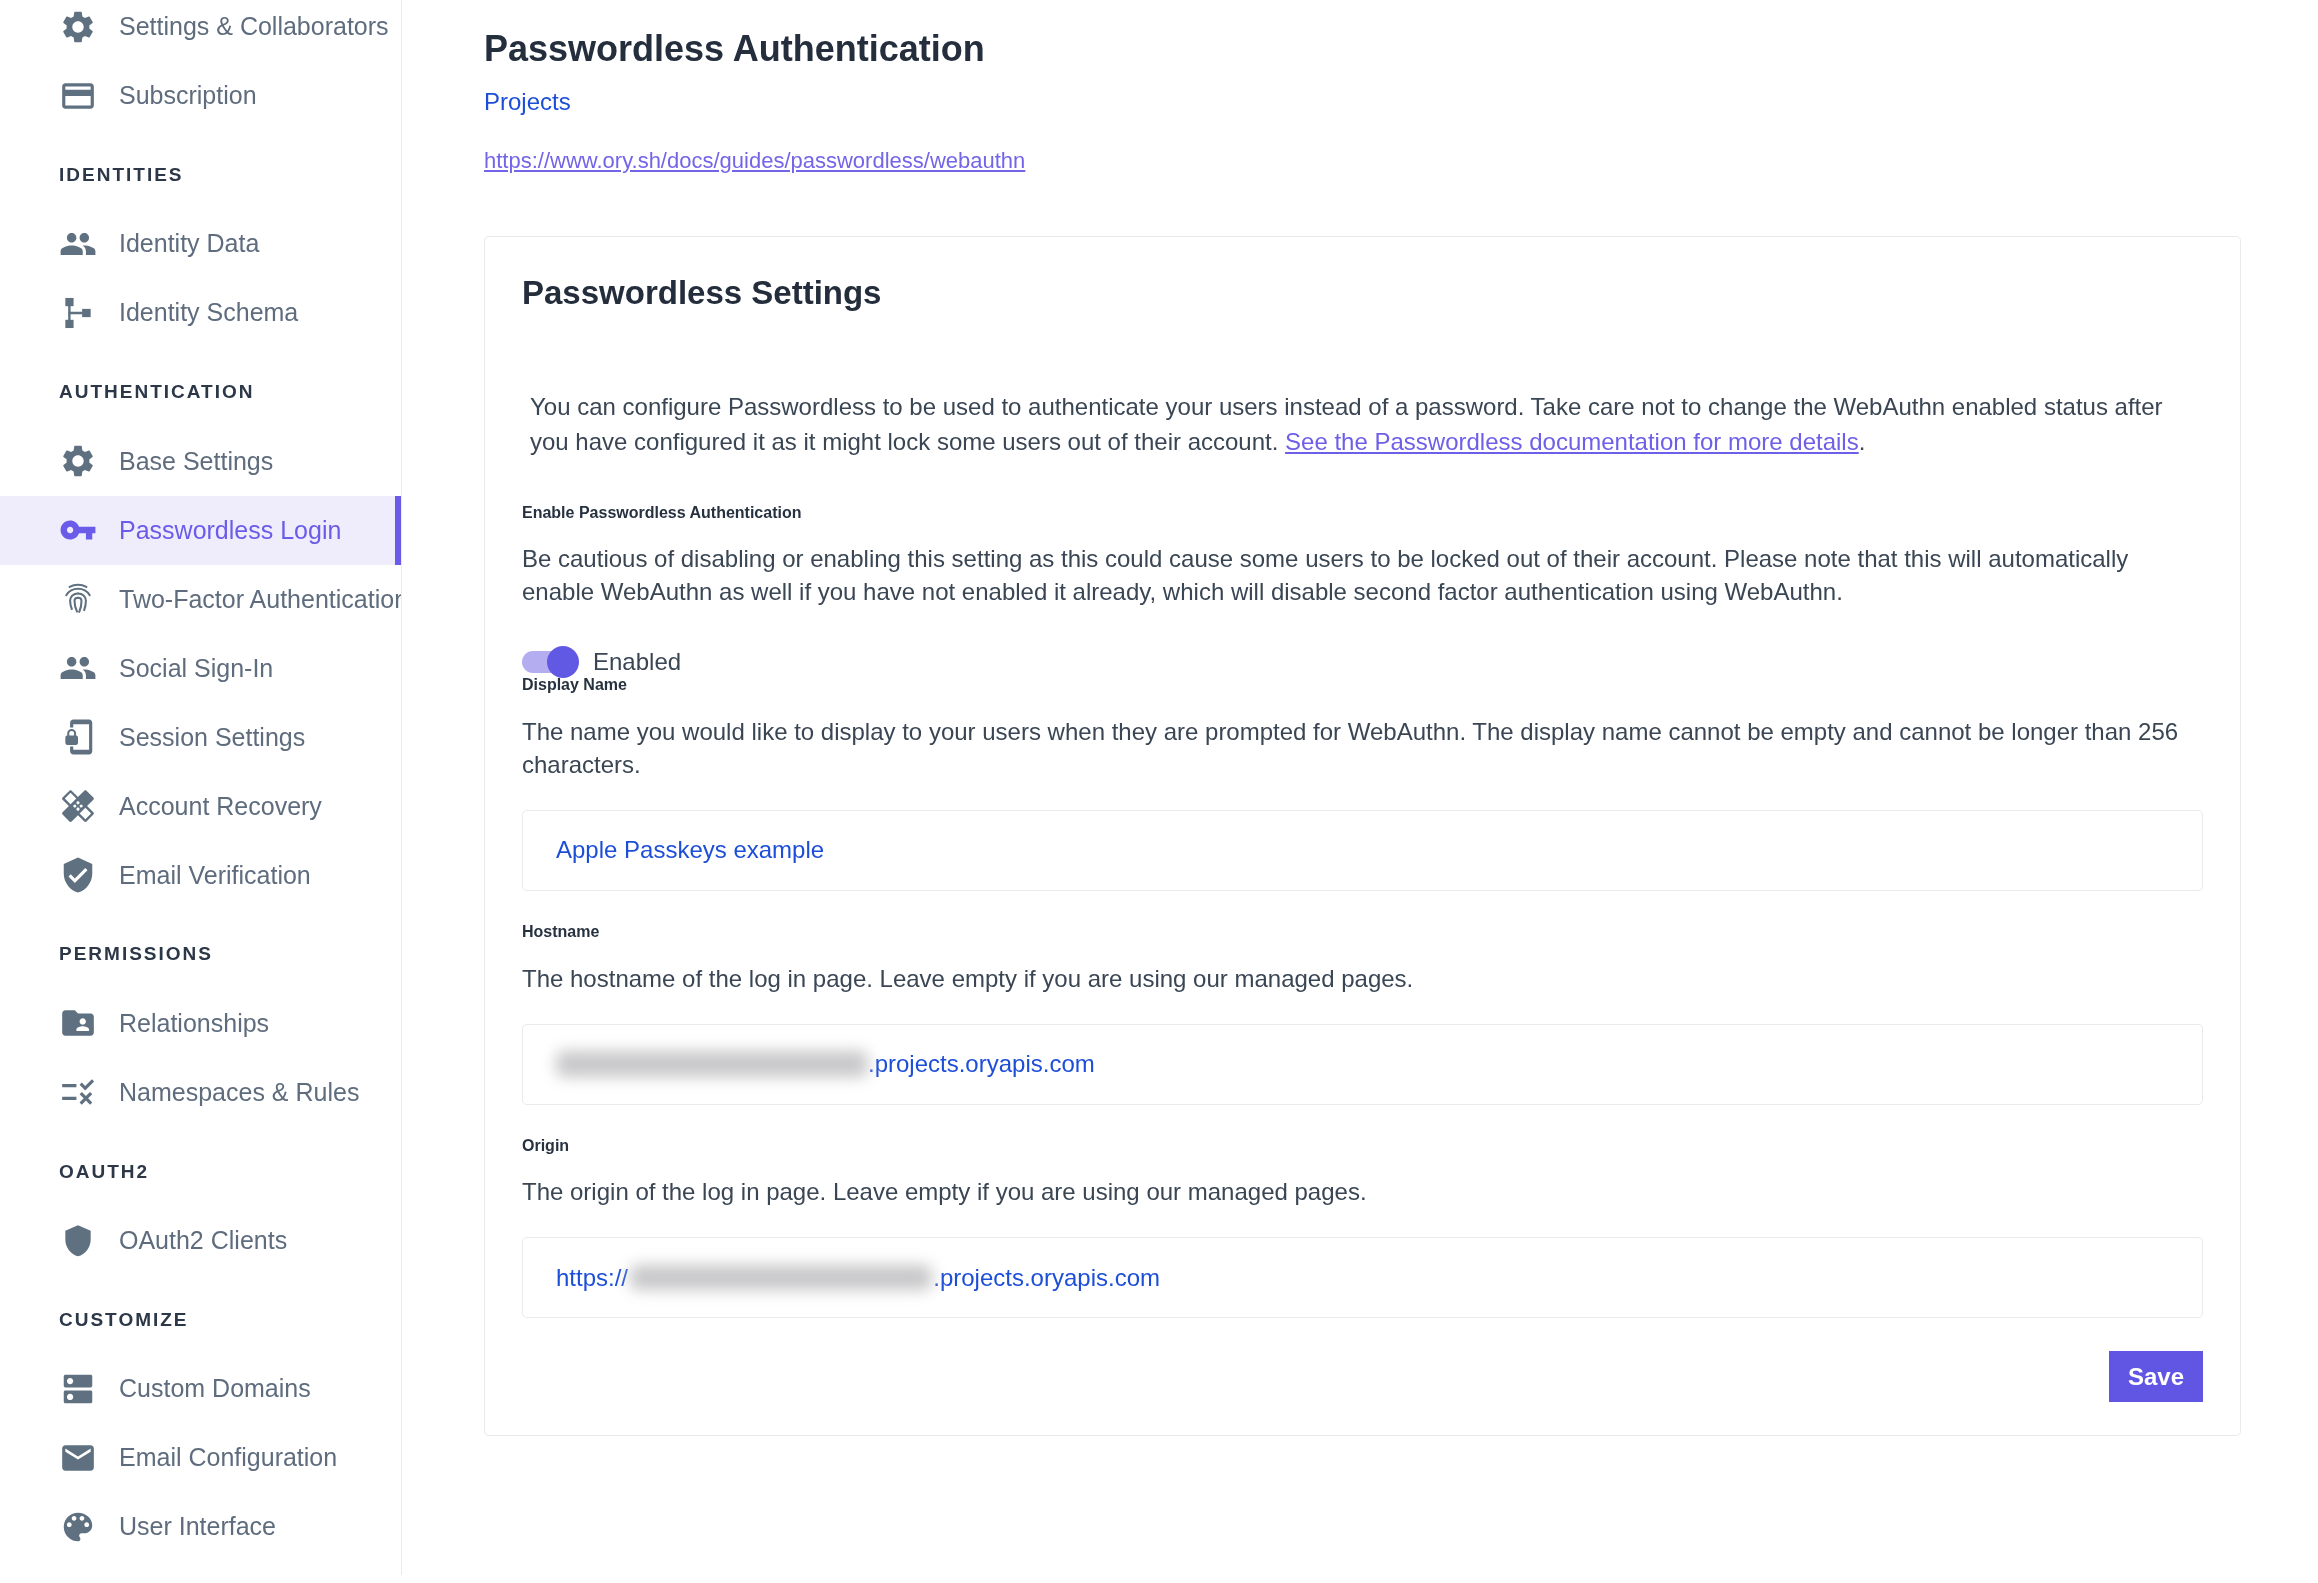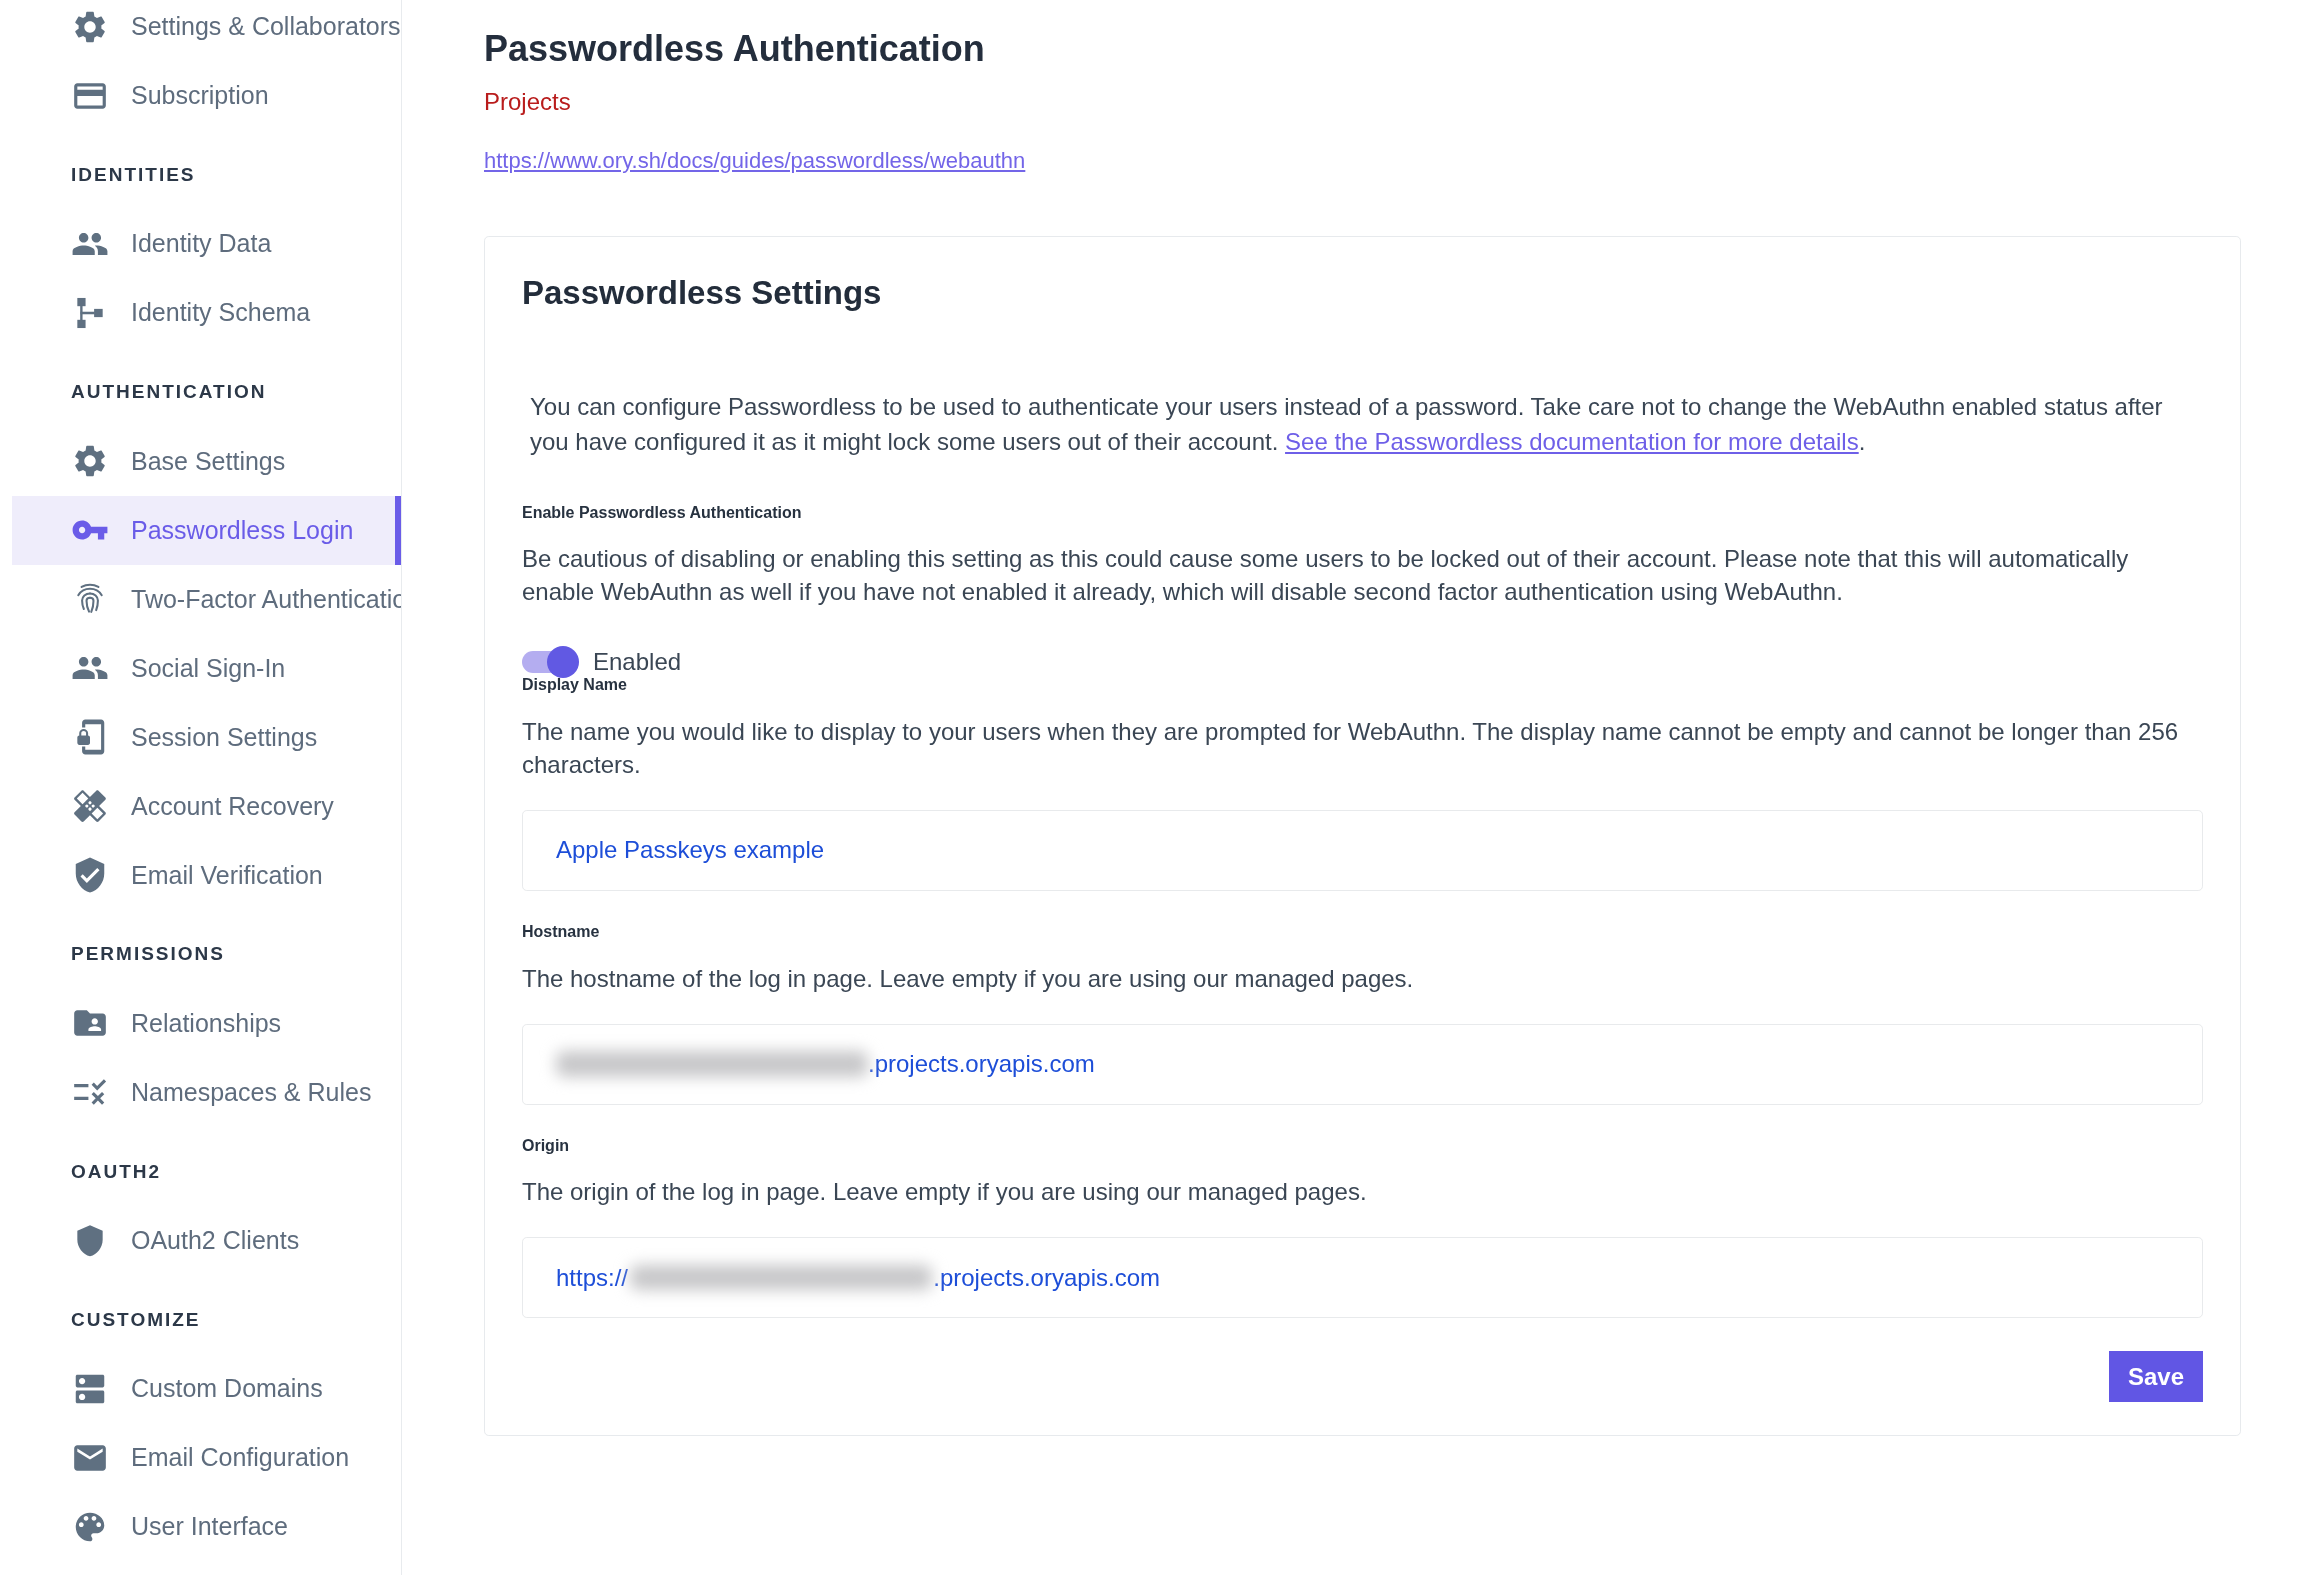--- a/index.html
+++ b/index.html
@@ -1,40 +1,40 @@
 <!DOCTYPE html>
 <html style="font-size:12.7px"><head>
 <meta charset="utf-8">
 <style>
   * { margin:0; padding:0; box-sizing:border-box; }
   html,body { width:2319px; height:1584px; background:#ffffff; overflow:hidden;
               font-family:"Liberation Sans", sans-serif; }
 
   
   .sidebar { position:fixed; left:0; top:0; bottom:8px; width:402px; background:#ffffff;
-             border-right:1.6px solid #e8ebee; padding-top:0; overflow:hidden;padding-left:12px; }
+             border-right:1.6px solid #e8ebee; padding-top:0; overflow:hidden; }
   .nav-item { height:69px; display:flex; align-items:center; padding-left:59px; gap:22px;
               font-size:25px; color:#5e6c7d; cursor:pointer; position:relative; }
   .nav-item:first-child { margin-top:-8px; }
   .nav-icon { width:38px; height:38px; flex:none; color:#5f7081; display:flex;
               align-items:center; justify-content:center; }
   .nav-icon svg { width:38px; height:38px; }
   .nav-label { white-space:nowrap; }
   .nav-item.active { background:#efedfb; color:#6a5ce8; font-weight:500; }
   .nav-item.active .nav-icon { color:#6a5ce8; }
   .nav-item.active::after { content:""; position:absolute; right:0; top:0; bottom:0;
                             width:5.6px; background:#6a5ce8; }
   .nav-header { height:69px; margin-top:10.3px; display:flex; align-items:center;
                 padding-left:59px; font-size:19px; font-weight:700; letter-spacing:2px;
                 color:#2c3848; }
 
   
   .main { margin-left:404px; padding:27px 76px 0 80px; }
   .page-title { font-size:36px; line-height:43px; font-weight:700; color:#242e3d; }
-  .breadcrumb { margin-top:17.5px; font-size:24px; color:#b91c1c; }
+  .breadcrumb { margin-top:17.5px; font-size:24px; color:#1d4ed8; }
   .doc-link { display:inline-block; margin-top:32px; font-size:22px; color:#7365e8;
               text-decoration:underline; cursor:pointer; }
 
   .card { margin-top:62px; width:1757px; border:1.6px solid #e7eaed; border-radius:4.8px;
           background:#ffffff; padding:35px 37px 33px 37px; }
   .card-title { font-size:33px; line-height:41px; font-weight:700; color:#232d3b; }
 
   .intro { margin-top:76px; padding-left:8px; font-size:24px; line-height:35px;
            color:#3a4654; max-width:1662px; }
   .intro a { color:#6e5fe8; text-decoration:underline; cursor:pointer; }

